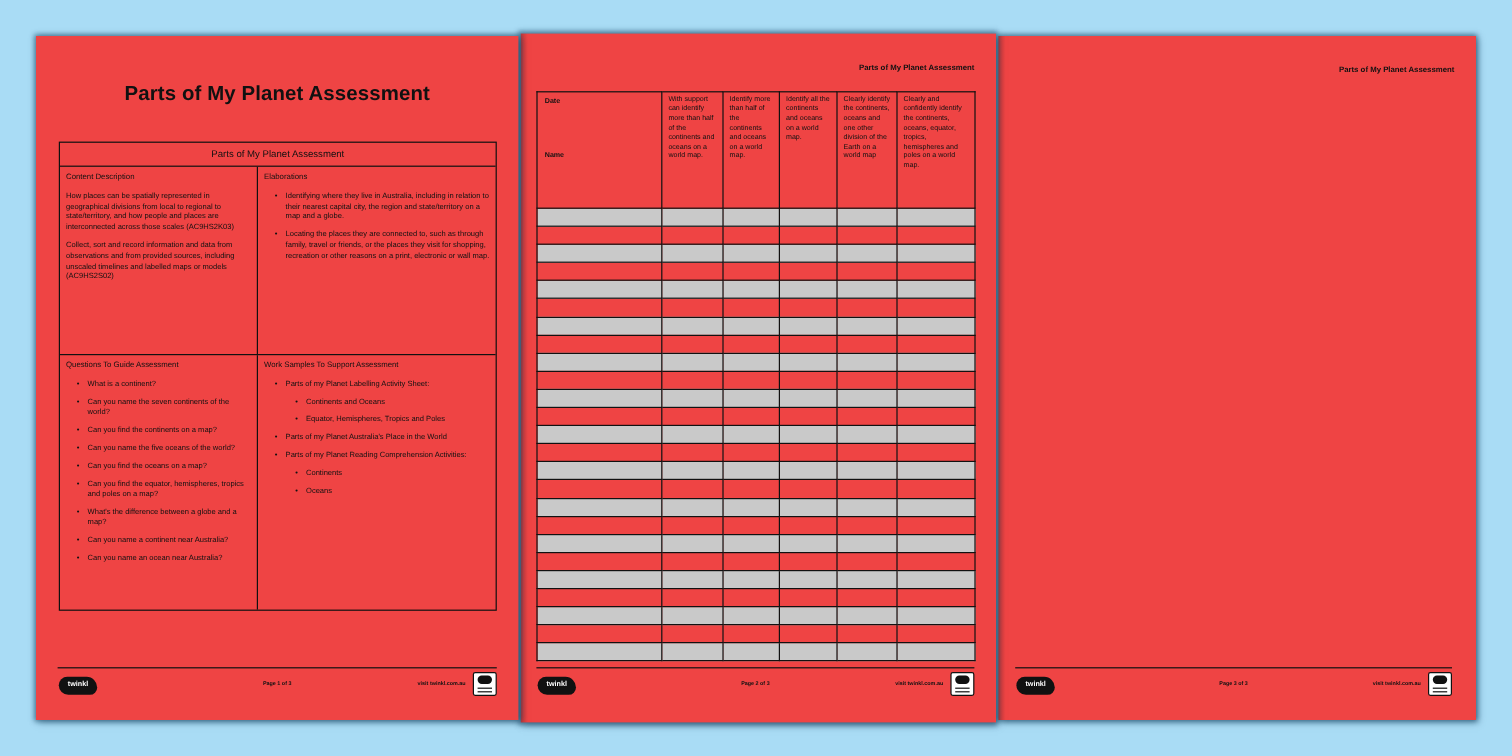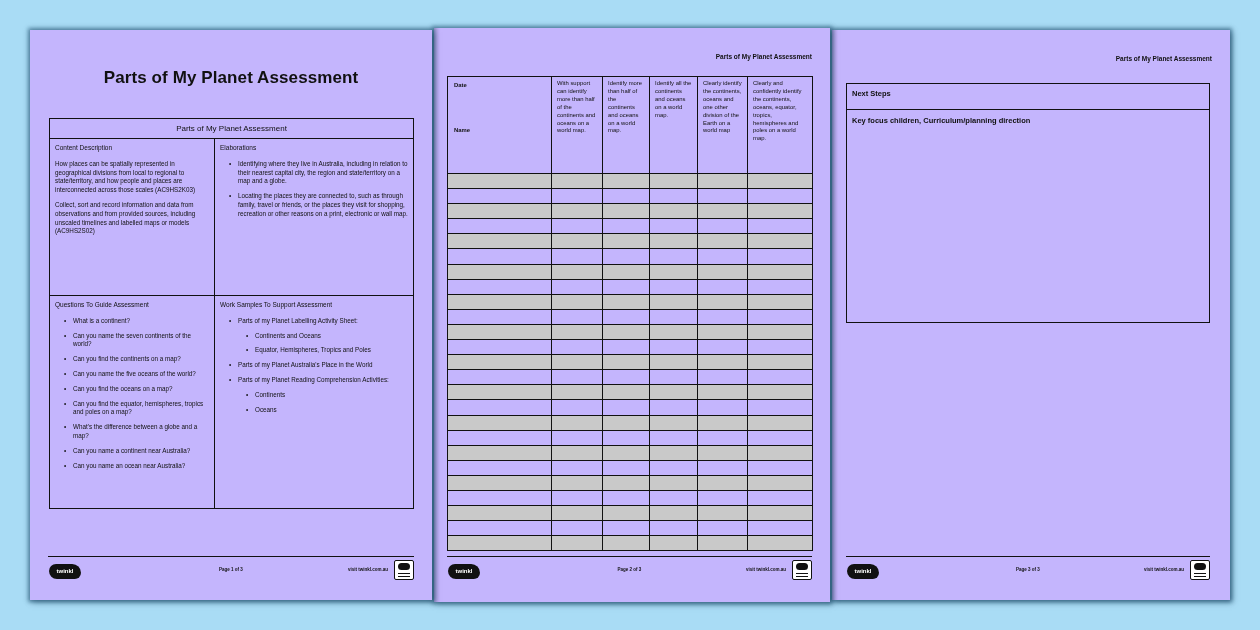--- a/index.html
+++ b/index.html
@@ -5,21 +5,21 @@
   * { box-sizing: border-box; margin: 0; padding: 0; }
   html, body { width: 1260px; height: 630px; overflow: hidden; }
   body {
     background: #a9dcf5;
     font-family: "Liberation Sans", sans-serif;
     color: #111;
     position: relative;
   }
   .page {
     position: absolute;
-    background: #c4b5fd;
+    background: #ef4444;
     box-shadow: 0 0 4px 2px rgba(20,70,100,0.55), 2px 2px 6px rgba(10,50,80,0.5);
   }
   #page1 { left: 30px; top: 30px; width: 402px; height: 570px; z-index: 3; }
   #page2 { left: 434px; top: 28px; width: 396px; height: 574px; z-index: 2; }
   #page3 { left: 832px; top: 30px; width: 398px; height: 570px; z-index: 1; }
   #page2::before, #page3::before {
     content: ""; position: absolute; left: 0; top: 0; bottom: 0; width: 6px;
     background: linear-gradient(to right, rgba(0,0,0,0.15), rgba(0,0,0,0));
   }
 
@@ -396,24 +396,20 @@
     <div class="rule"></div>
     <div class="logo">twinkl</div>
     <div class="pageno">Page 2 of 3</div>
     <div class="url">visit twinkl.com.au</div>
     <div class="badge"></div>
   </div>
 </div>
 
 <div class="page" id="page3">
   <div class="runhead">Parts of My Planet Assessment</div>
-  <div class="grid3">
-    <div class="ns">Next Steps</div>
-    <div class="kf">Key focus children, Curriculum/planning direction</div>
-  </div>
   <div class="footer" style="left:14px;right:20px;">
     <div class="rule"></div>
     <div class="logo">twinkl</div>
     <div class="pageno">Page 3 of 3</div>
     <div class="url">visit twinkl.com.au</div>
     <div class="badge"></div>
   </div>
 </div>
 
 </body></html>

